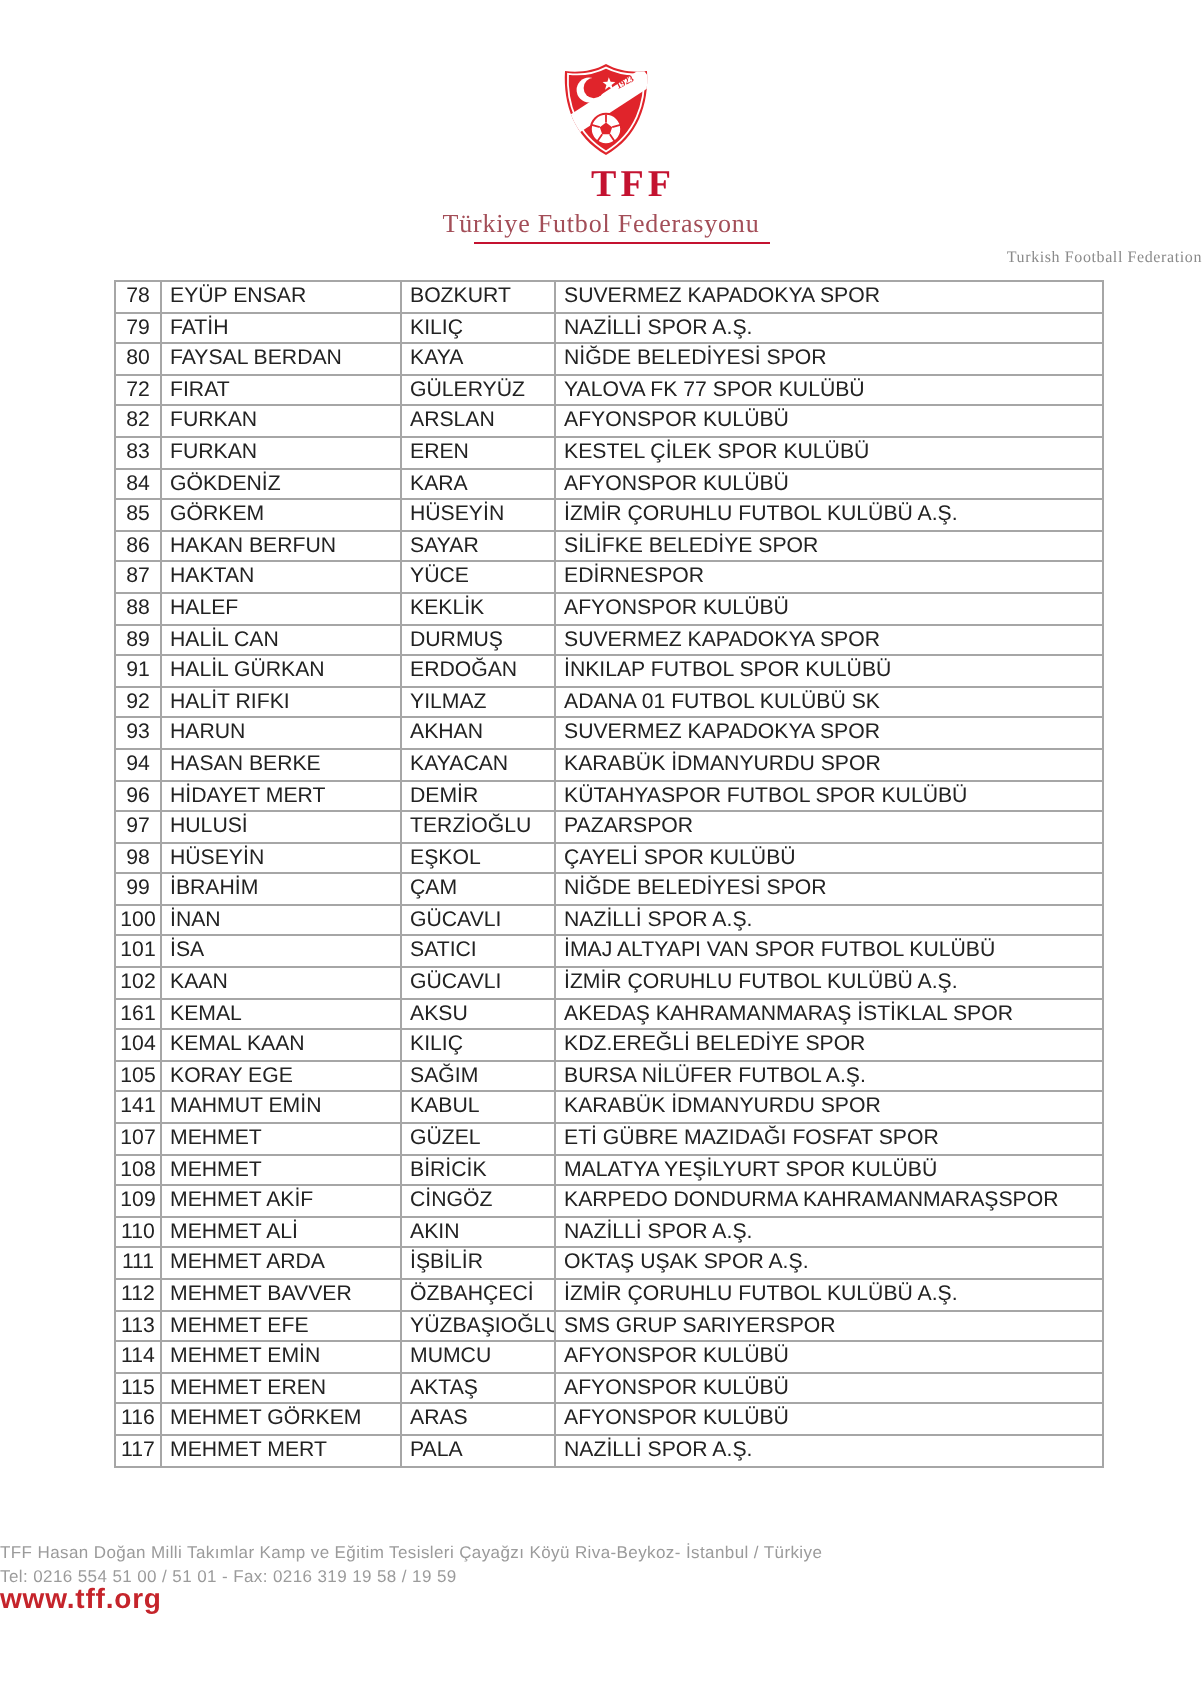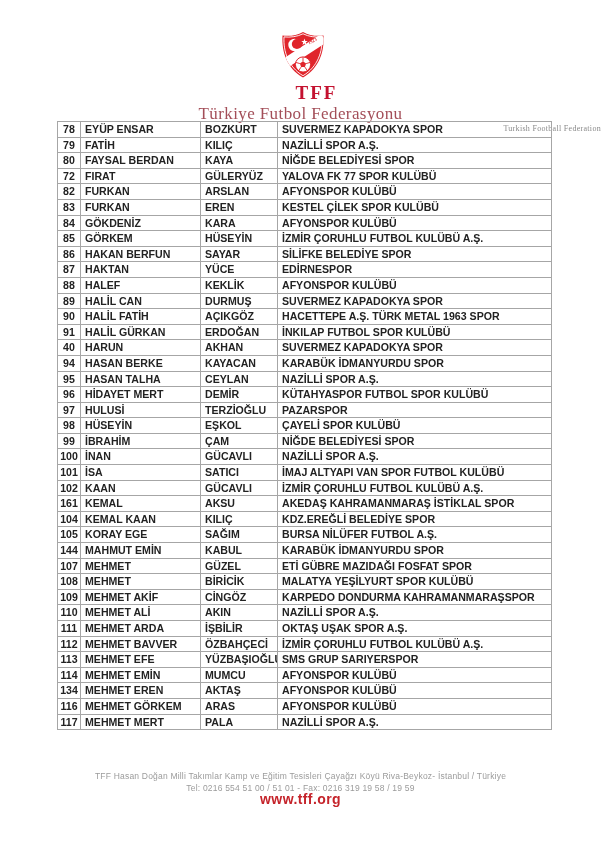--- a/index.html
+++ b/index.html
@@ -5,34 +5,34 @@
   html,body{margin:0;padding:0;background:#ffffff;}
   .page{position:relative;width:601px;height:850px;background:#ffffff;overflow:hidden;
         font-family:"Liberation Sans",sans-serif;}
 
   
   .crest{position:absolute;left:281px;top:31px;width:44px;height:47px;}
   .tff-acronym{position:absolute;top:82px;left:16px;width:100%;text-align:center;
     font-family:Liberation Serif, serif;font-weight:bold;font-size:19px;
     letter-spacing:2px;color:#c41230;}
   .org-tr{position:absolute;top:104px;left:0;width:100%;text-align:center;
-    font-family:"Liberation Serif",serif;font-size:17px;color:#a34e58;letter-spacing:.4px;}
+    font-family:"Liberation Serif",serif;font-size:13px;color:#a34e58;letter-spacing:.4px;}
   .org-rule{position:absolute;top:121px;left:237px;width:148px;height:1px;background:#c41230;}
   .org-en{position:absolute;top:124px;left:0;width:100%;text-align:right;
     font-family:"Liberation Serif",serif;font-size:8px;color:#8a8a8a;letter-spacing:.3px;}
 
   
-  table.roster{position:absolute;left:57px;top:121px;width:494px;
-    border-collapse:collapse;table-layout:fixed;font-weight:bold;}
+  table.roster{position:absolute;left:57px;top:140px;width:494px;
+    border-collapse:collapse;table-layout:fixed;}
   .roster td{border:1px solid #a6a6a6;font-size:10.6px;color:#222222;height:14.6px;
     padding:0 2px 0 4px;white-space:nowrap;overflow:hidden;line-height:1;vertical-align:middle;}
   .roster td.no{text-align:center;padding:0;}
 
   
-  .footer{position:absolute;left:0;top:771px;width:100%;text-align:center;
+  .footer{position:absolute;left:0;top:771px;width:100%;
     color:#9b9b9b;font-size:8.5px;line-height:11.6px;letter-spacing:.2px;}
   .footer .web{color:#c5242b;font-weight:bold;font-size:14px;letter-spacing:.4px;}
 </style>
 </head>
 <body>
 
 <div class="page">
 
   <div>
     <svg class="crest" viewBox="0 0 44 47" width="44" height="47">
@@ -134,50 +134,44 @@
           <td class="last">KEKLİK</td>
           <td class="club">AFYONSPOR KULÜBÜ</td>
         </tr>
         <tr>
           <td class="no">89</td>
           <td class="first">HALİL CAN</td>
           <td class="last">DURMUŞ</td>
           <td class="club">SUVERMEZ KAPADOKYA SPOR</td>
         </tr>
         <tr>
-          <td class="no">90</td>
-          <td class="first">HALİL FATİH</td>
-          <td class="last">AÇIKGÖZ</td>
-          <td class="club">HACETTEPE A.Ş. TÜRK METAL 1963 SPOR</td>
-        </tr>
-        <tr>
           <td class="no">91</td>
           <td class="first">HALİL GÜRKAN</td>
           <td class="last">ERDOĞAN</td>
           <td class="club">İNKILAP FUTBOL SPOR KULÜBÜ</td>
         </tr>
         <tr>
-          <td class="no">40</td>
+          <td class="no">92</td>
+          <td class="first">HALİT RIFKI</td>
+          <td class="last">YILMAZ</td>
+          <td class="club">ADANA 01 FUTBOL KULÜBÜ SK</td>
+        </tr>
+        <tr>
+          <td class="no">93</td>
           <td class="first">HARUN</td>
           <td class="last">AKHAN</td>
           <td class="club">SUVERMEZ KAPADOKYA SPOR</td>
         </tr>
         <tr>
           <td class="no">94</td>
           <td class="first">HASAN BERKE</td>
           <td class="last">KAYACAN</td>
           <td class="club">KARABÜK İDMANYURDU SPOR</td>
         </tr>
         <tr>
-          <td class="no">95</td>
-          <td class="first">HASAN TALHA</td>
-          <td class="last">CEYLAN</td>
-          <td class="club">NAZİLLİ SPOR A.Ş.</td>
-        </tr>
-        <tr>
           <td class="no">96</td>
           <td class="first">HİDAYET MERT</td>
           <td class="last">DEMİR</td>
           <td class="club">KÜTAHYASPOR FUTBOL SPOR KULÜBÜ</td>
         </tr>
         <tr>
           <td class="no">97</td>
           <td class="first">HULUSİ</td>
           <td class="last">TERZİOĞLU</td>
           <td class="club">PAZARSPOR</td>
@@ -224,21 +218,21 @@
           <td class="last">KILIÇ</td>
           <td class="club">KDZ.EREĞLİ BELEDİYE SPOR</td>
         </tr>
         <tr>
           <td class="no">105</td>
           <td class="first">KORAY EGE</td>
           <td class="last">SAĞIM</td>
           <td class="club">BURSA NİLÜFER FUTBOL A.Ş.</td>
         </tr>
         <tr>
-          <td class="no">144</td>
+          <td class="no">141</td>
           <td class="first">MAHMUT EMİN</td>
           <td class="last">KABUL</td>
           <td class="club">KARABÜK İDMANYURDU SPOR</td>
         </tr>
         <tr>
           <td class="no">107</td>
           <td class="first">MEHMET</td>
           <td class="last">GÜZEL</td>
           <td class="club">ETİ GÜBRE MAZIDAĞI FOSFAT SPOR</td>
         </tr>
@@ -278,21 +272,21 @@
           <td class="last">YÜZBAŞIOĞLU</td>
           <td class="club">SMS GRUP SARIYERSPOR</td>
         </tr>
         <tr>
           <td class="no">114</td>
           <td class="first">MEHMET EMİN</td>
           <td class="last">MUMCU</td>
           <td class="club">AFYONSPOR KULÜBÜ</td>
         </tr>
         <tr>
-          <td class="no">134</td>
+          <td class="no">115</td>
           <td class="first">MEHMET EREN</td>
           <td class="last">AKTAŞ</td>
           <td class="club">AFYONSPOR KULÜBÜ</td>
         </tr>
         <tr>
           <td class="no">116</td>
           <td class="first">MEHMET GÖRKEM</td>
           <td class="last">ARAS</td>
           <td class="club">AFYONSPOR KULÜBÜ</td>
         </tr>

